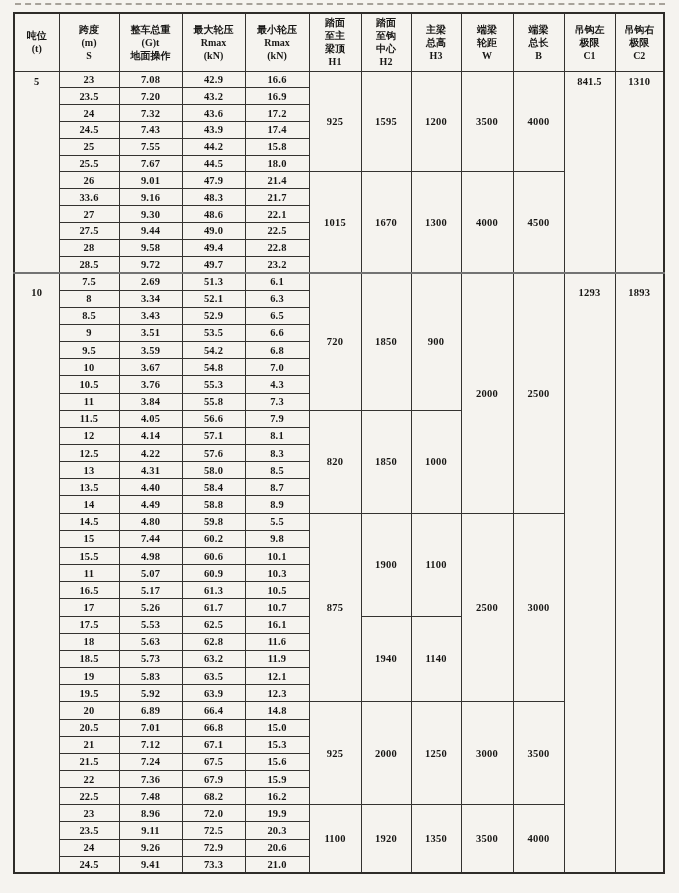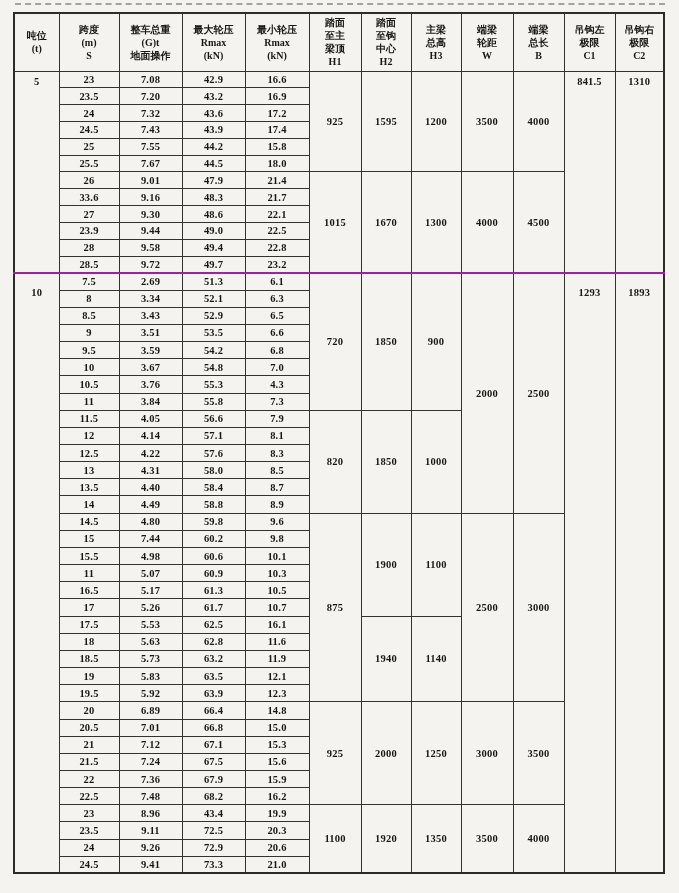--- a/index.html
+++ b/index.html
@@ -33,21 +33,21 @@
   th{
     font-size:10px;line-height:1.3;
     white-space:pre-line;
     font-weight:bold;
   }
   td{font-size:10.5px;letter-spacing:0.2px;}
   tr.sec0{height:16.83px;}
   tr.sec1{height:17.17px;}
   td.top{vertical-align:top;padding-top:4px;}
   tr.sec1 td.top{padding-top:13px;}
-  tr.section-start td{border-top:2px solid #a21caf;}
+  tr.section-start td{border-top:2px solid #737373;}
 </style>
 </head>
 <body>
 
 <div class="page">
   <div class="top-artifact"></div>
   <table class="spec-table">
     <colgroup>
       <col class="c0">
         <col class="c1">
@@ -165,21 +165,21 @@
           <td>48.3</td>
           <td>21.7</td>
         </tr>
         <tr class="sec0">
           <td>27</td>
           <td>9.30</td>
           <td>48.6</td>
           <td>22.1</td>
         </tr>
         <tr class="sec0">
-          <td>23.9</td>
+          <td>27.5</td>
           <td>9.44</td>
           <td>49.0</td>
           <td>22.5</td>
         </tr>
         <tr class="sec0">
           <td>28</td>
           <td>9.58</td>
           <td>49.4</td>
           <td>22.8</td>
         </tr>
@@ -281,21 +281,21 @@
         <tr class="sec1">
           <td>14</td>
           <td>4.49</td>
           <td>58.8</td>
           <td>8.9</td>
         </tr>
         <tr class="sec1">
           <td>14.5</td>
           <td>4.80</td>
           <td>59.8</td>
-          <td>9.6</td>
+          <td>5.5</td>
           <td rowspan="11">875</td>
           <td rowspan="6">1900</td>
           <td rowspan="6">1100</td>
           <td rowspan="11">2500</td>
           <td rowspan="11">3000</td>
         </tr>
         <tr class="sec1">
           <td>15</td>
           <td>7.44</td>
           <td>60.2</td>
@@ -394,21 +394,21 @@
         </tr>
         <tr class="sec1">
           <td>22.5</td>
           <td>7.48</td>
           <td>68.2</td>
           <td>16.2</td>
         </tr>
         <tr class="sec1">
           <td>23</td>
           <td>8.96</td>
-          <td>43.4</td>
+          <td>72.0</td>
           <td>19.9</td>
           <td rowspan="4">1100</td>
           <td rowspan="4">1920</td>
           <td rowspan="4">1350</td>
           <td rowspan="4">3500</td>
           <td rowspan="4">4000</td>
         </tr>
         <tr class="sec1">
           <td>23.5</td>
           <td>9.11</td>

